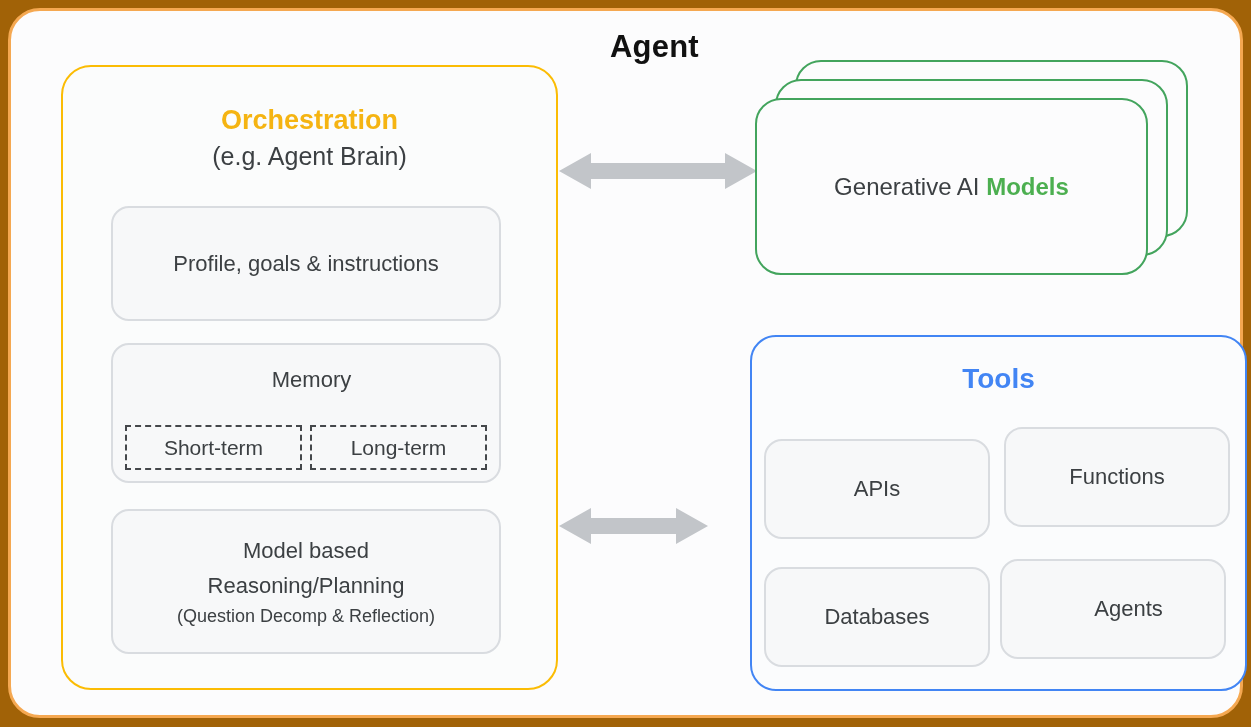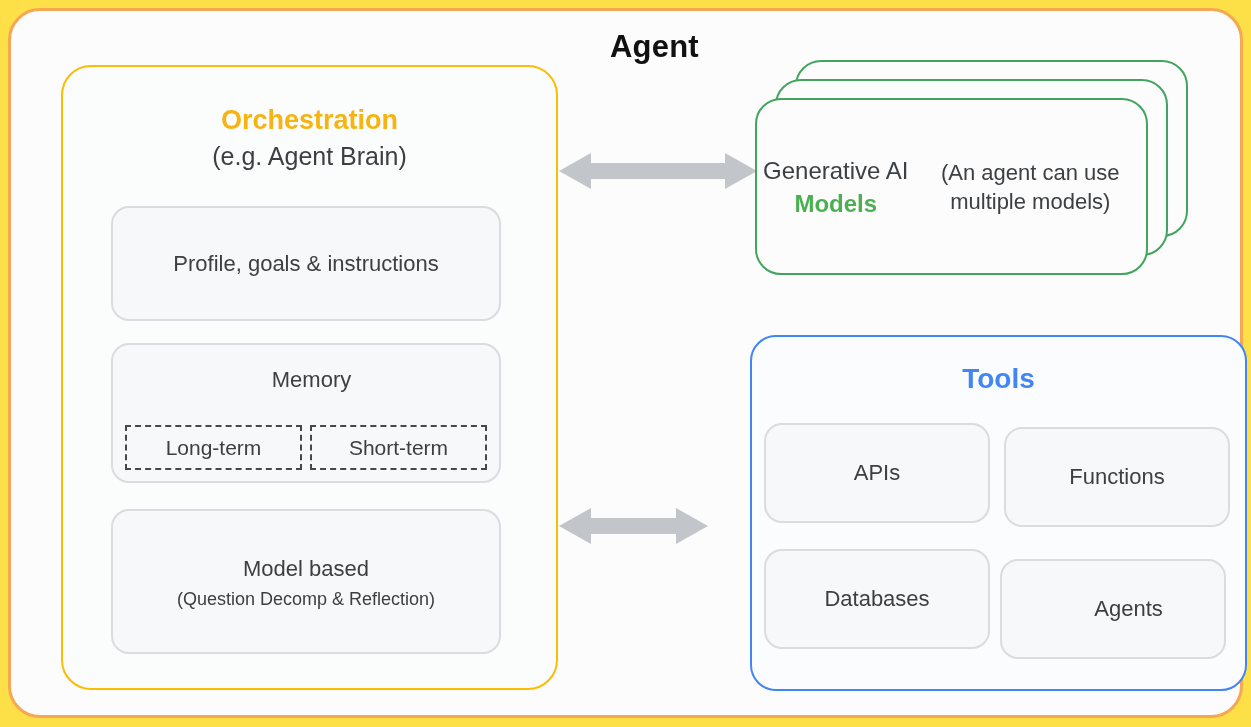--- a/index.html
+++ b/index.html
@@ -14,21 +14,21 @@
     --inner_box_bg:#F7F8F9;
     --inner_box_border:#D9DCE0;
     --dashed_border:#44474B;
     --text:#3C4043;
     --heading_text:#111111;
     --surface:#FCFCFD;
   }
   *{margin:0;padding:0;box-sizing:border-box;}
   html,body{background:#ffffff;}
   body{font-family:"Liberation Sans","DejaVu Sans",sans-serif;color:var(--text);}
-  .canvas{position:relative;width:1251px;height:727px;background:#fde047;overflow:hidden;}
+  .canvas{position:relative;width:1251px;height:727px;background:#a16207;overflow:hidden;}
 
   .agent-box{position:absolute;left:8px;top:8px;width:1235px;height:710px;
     border:3px solid var(--agent_border);border-radius:32px;background:var(--surface);}
 
   .agent-title{position:absolute;left:599px;top:18px;font-size:31px;font-weight:700;
     color:var(--heading_text);letter-spacing:0.2px;}
 
   
   .orch-box{position:absolute;left:50px;top:54px;width:497px;height:625px;
     border:2px solid var(--orchestration_border);border-radius:30px;background:#FBFCFC;text-align:center;}
@@ -65,23 +65,23 @@
   .model-accent{font-weight:700;color:var(--models_title);}
   .model-subtitle{font-size:22px;line-height:29px;max-width:335px;color:var(--text);}
 
   
   .tools-box{position:absolute;left:695px;top:324px;width:497px;height:356px;
     border:2.5px solid var(--tools_border);border-radius:26px;background:#FBFCFD;margin-left:44px;}
   .tools-title{padding-top:26px;font-size:28px;font-weight:700;color:var(--tools_title);text-align:center;}
   .tool-item{position:absolute;width:226px;height:100px;background:var(--inner_box_bg);
     border:2px solid var(--inner_box_border);border-radius:18px;
     display:flex;align-items:center;justify-content:center;font-size:22px;}
-  .tool-apis{left:12px;top:86px;}
+  .tool-apis{left:12px;top:102px;}
   .tool-functions{left:252px;top:90px;}
-  .tool-databases{left:12px;top:212px;}
+  .tool-databases{left:12px;top:230px;}
   .tool-agents{left:248px;top:222px;padding-left:31px;}
 </style>
 </head>
 <body>
 
 <div class="canvas">
   <div class="agent-box">
 
     <div class="agent-title">Agent</div>
 
@@ -90,47 +90,47 @@
       <div class="orch-subtitle">(e.g. Agent Brain)</div>
 
       <div class="inner-card profile-card">
         <span>Profile, goals &amp; instructions</span>
       </div>
 
       <div class="inner-card memory-card">
         <div class="memory-label">Memory</div>
         <div class="memory-row">
           <div class="dashed-card">
-            <span>Long-term</span>
+            <span>Short-term</span>
           </div>
           <div class="dashed-card">
-            <span>Short-term</span>
+            <span>Long-term</span>
           </div>
         </div>
       </div>
 
       <div class="inner-card reasoning-card">
         <div class="r-line1">Model based</div>
+        <div class="r-line2">Reasoning/Planning</div>
         <div class="r-line3">(Question Decomp &amp; Reflection)</div>
       </div>
     </div>
 
     <svg class="arrow arrow-models" width="198" height="44" viewBox="0 0 198 44" aria-hidden="true">
       <polygon fill="currentColor" points="0,22 32,4 32,14 166,14 166,4 198,22 166,40 166,30 32,30 32,40"></polygon>
     </svg>
 
     <svg class="arrow arrow-tools" width="149" height="44" viewBox="0 0 149 44" aria-hidden="true">
       <polygon fill="currentColor" points="0,22 32,4 32,14 117,14 117,4 149,22 117,40 117,30 32,30 32,40"></polygon>
     </svg>
 
     <div class="model-card card-back"></div>
     <div class="model-card card-mid"></div>
     <div class="model-card card-front">
       <div class="model-title"><span>Generative AI </span><span class="model-accent">Models</span></div>
-      <div class="model-subtitle">(An agent can use multiple models)</div>
     </div>
 
     <div class="tools-box">
       <div class="tools-title">Tools</div>
       <div class="tool-item tool-apis">
         <span>APIs</span>
       </div>
       <div class="tool-item tool-functions">
         <span>Functions</span>
       </div>

